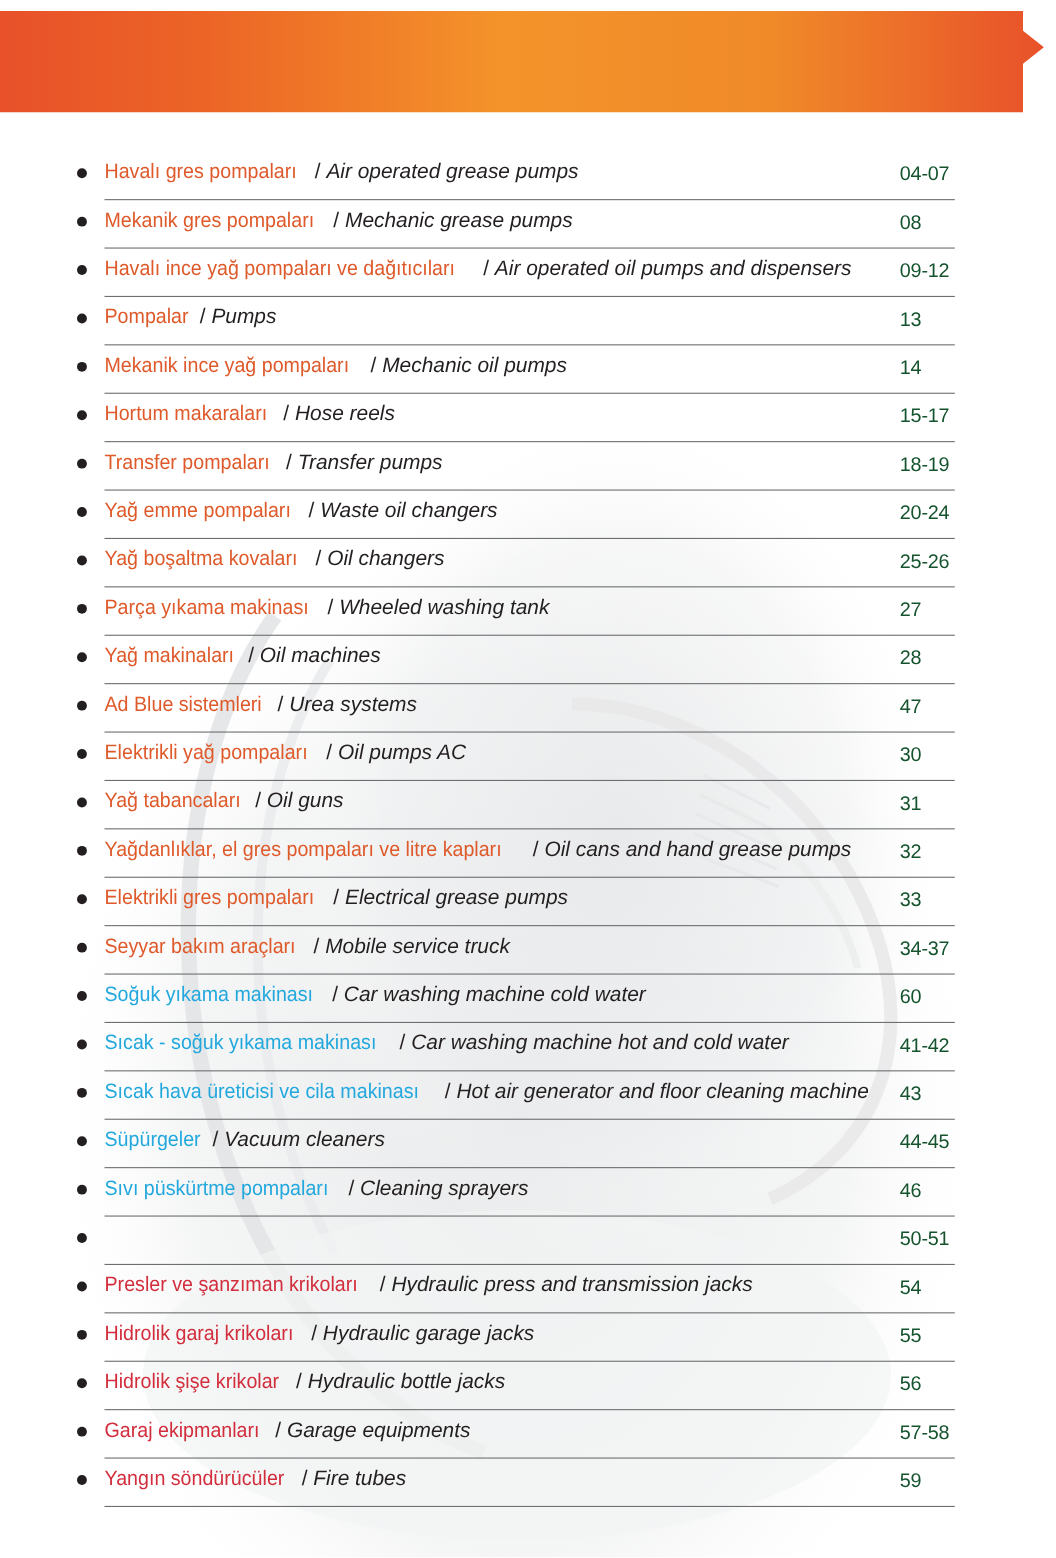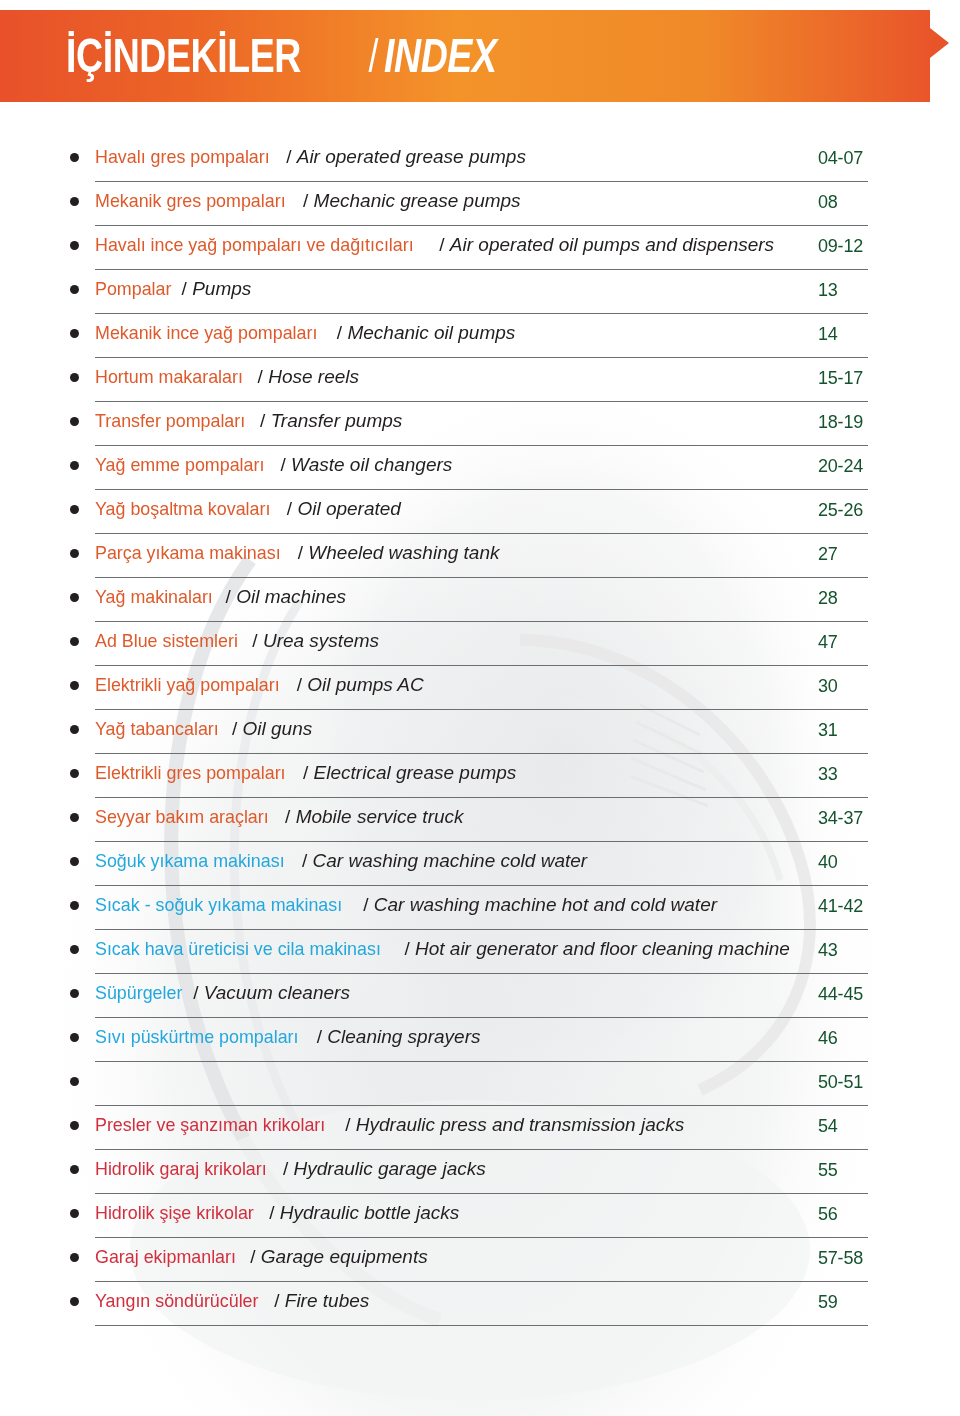--- a/index.html
+++ b/index.html
@@ -208,25 +208,20 @@
           <stop offset="20%" stop-color="#EC6526"></stop>
           <stop offset="48%" stop-color="#F4932A"></stop>
           <stop offset="74%" stop-color="#F08A29"></stop>
           <stop offset="100%" stop-color="#E8512A"></stop>
         </linearGradient>
       </defs>
       <path d="M0 2 L930 2 L930 20 L949 35 L930 50 L930 94 L0 94 Z" fill="url(#hdrGrad)"></path>
     </svg>
   </div>
 
-  <div id="header-title">
-    <span class="hdr-tr">İÇİNDEKİLER</span>
-    <span class="hdr-sep"> / </span>
-    <span class="hdr-en">INDEX</span>
-  </div>
 
   <div id="index-list">
       <div class="index-row">
         <div class="row-inner">
           <span class="bullet-icon"></span>
           <div class="row-label"><span class="label-tr c-orange">Havalı gres pompaları</span><span class="label-slash"> / </span><span class="label-en">Air operated grease pumps</span></div>
           <div class="row-page">04-07</div>
           <div class="row-rule"></div>
         </div>
       </div>
@@ -282,21 +277,21 @@
         <div class="row-inner">
           <span class="bullet-icon"></span>
           <div class="row-label"><span class="label-tr c-orange">Yağ emme pompaları</span><span class="label-slash"> / </span><span class="label-en">Waste oil changers</span></div>
           <div class="row-page">20-24</div>
           <div class="row-rule"></div>
         </div>
       </div>
       <div class="index-row">
         <div class="row-inner">
           <span class="bullet-icon"></span>
-          <div class="row-label"><span class="label-tr c-orange">Yağ boşaltma kovaları</span><span class="label-slash"> / </span><span class="label-en">Oil operated</span></div>
+          <div class="row-label"><span class="label-tr c-orange">Yağ boşaltma kovaları</span><span class="label-slash"> / </span><span class="label-en">Oil changers</span></div>
           <div class="row-page">25-26</div>
           <div class="row-rule"></div>
         </div>
       </div>
       <div class="index-row">
         <div class="row-inner">
           <span class="bullet-icon"></span>
           <div class="row-label"><span class="label-tr c-orange">Parça yıkama makinası</span><span class="label-slash"> / </span><span class="label-en">Wheeled washing tank</span></div>
           <div class="row-page">27</div>
           <div class="row-rule"></div>
@@ -330,38 +325,46 @@
         <div class="row-inner">
           <span class="bullet-icon"></span>
           <div class="row-label"><span class="label-tr c-orange">Yağ tabancaları</span><span class="label-slash"> / </span><span class="label-en">Oil guns</span></div>
           <div class="row-page">31</div>
           <div class="row-rule"></div>
         </div>
       </div>
       <div class="index-row">
         <div class="row-inner">
           <span class="bullet-icon"></span>
+          <div class="row-label"><span class="label-tr c-orange">Yağdanlıklar, el gres pompaları ve litre kapları</span><span class="label-slash"> / </span><span class="label-en">Oil cans and hand grease pumps</span></div>
+          <div class="row-page">32</div>
+          <div class="row-rule"></div>
+        </div>
+      </div>
+      <div class="index-row">
+        <div class="row-inner">
+          <span class="bullet-icon"></span>
           <div class="row-label"><span class="label-tr c-orange">Elektrikli gres pompaları</span><span class="label-slash"> / </span><span class="label-en">Electrical grease pumps</span></div>
           <div class="row-page">33</div>
           <div class="row-rule"></div>
         </div>
       </div>
       <div class="index-row">
         <div class="row-inner">
           <span class="bullet-icon"></span>
           <div class="row-label"><span class="label-tr c-orange">Seyyar bakım araçları</span><span class="label-slash"> / </span><span class="label-en">Mobile service truck</span></div>
           <div class="row-page">34-37</div>
           <div class="row-rule"></div>
         </div>
       </div>
       <div class="index-row">
         <div class="row-inner">
           <span class="bullet-icon"></span>
           <div class="row-label"><span class="label-tr c-blue">Soğuk yıkama makinası</span><span class="label-slash"> / </span><span class="label-en">Car washing machine cold water</span></div>
-          <div class="row-page">40</div>
+          <div class="row-page">60</div>
           <div class="row-rule"></div>
         </div>
       </div>
       <div class="index-row">
         <div class="row-inner">
           <span class="bullet-icon"></span>
           <div class="row-label"><span class="label-tr c-blue">Sıcak - soğuk yıkama makinası</span><span class="label-slash"> / </span><span class="label-en">Car washing machine hot and cold water</span></div>
           <div class="row-page">41-42</div>
           <div class="row-rule"></div>
         </div>

